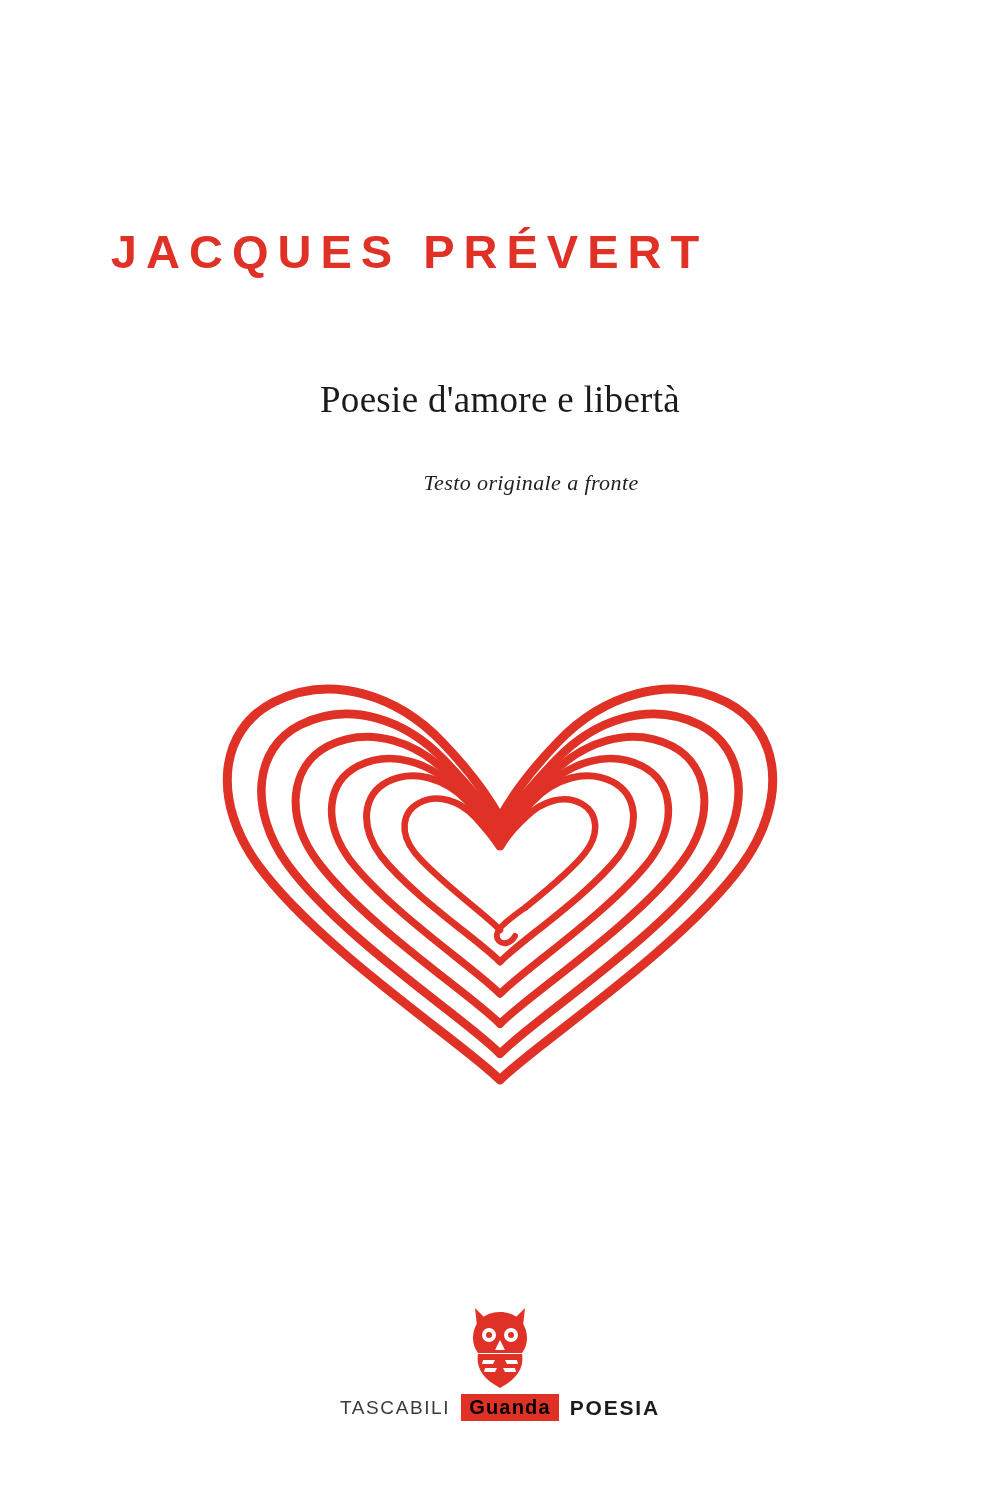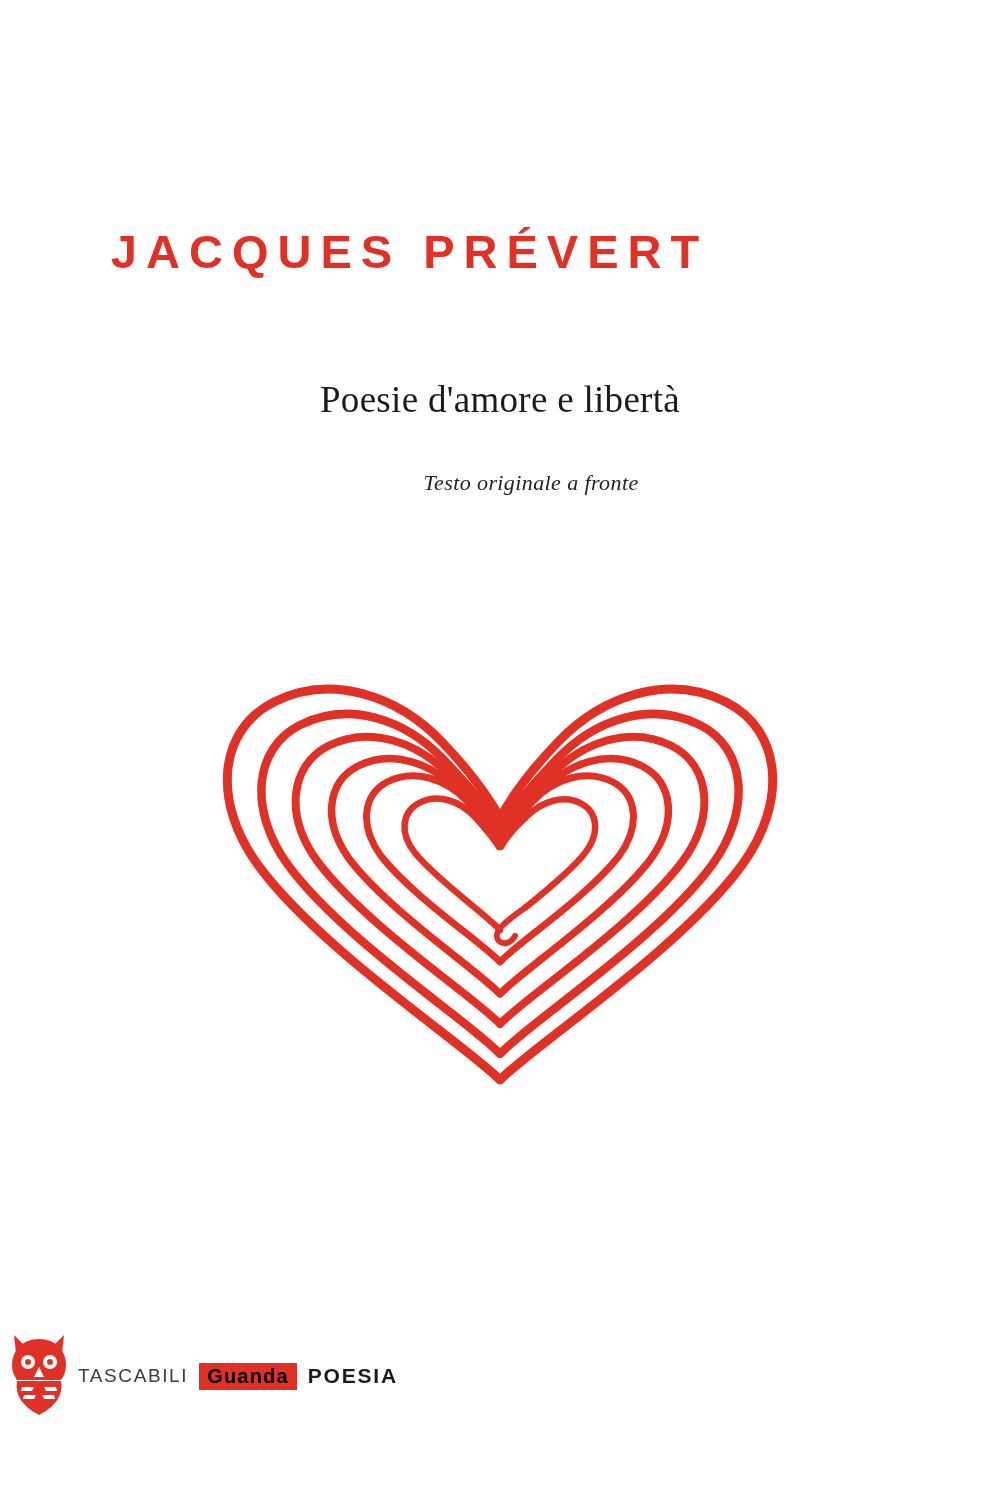--- a/index.html
+++ b/index.html
@@ -77,21 +77,21 @@
     height: 100%;
   }
 
   
   .publisher {
     position: absolute;
     bottom: 70px;
     left: 0;
     width: 1000px;
     display: flex;
-    flex-direction: row;
+    flex-direction: column;
     align-items: center;
   }
   .owl {
     width: 78px;
     height: 86px;
     margin-bottom: 4px;
   }
   .owl svg { display: block; width: 100%; height: 100%; }
 
   .pub-row {

